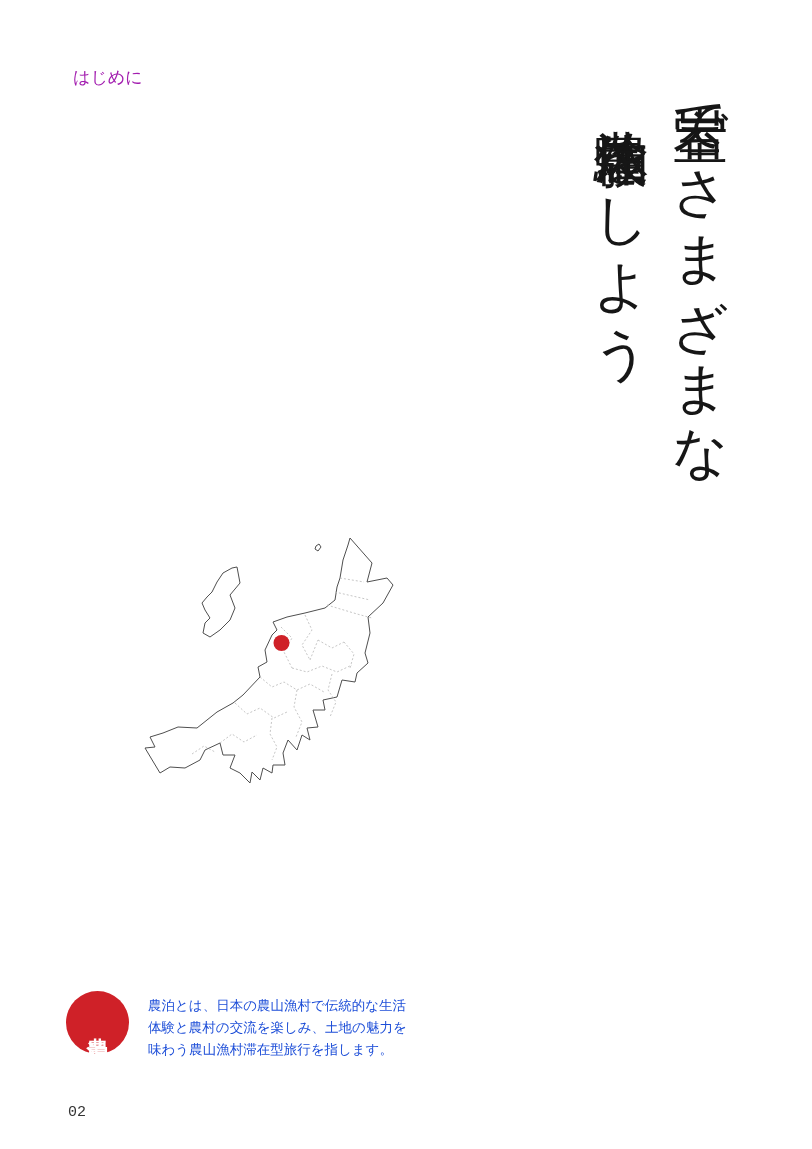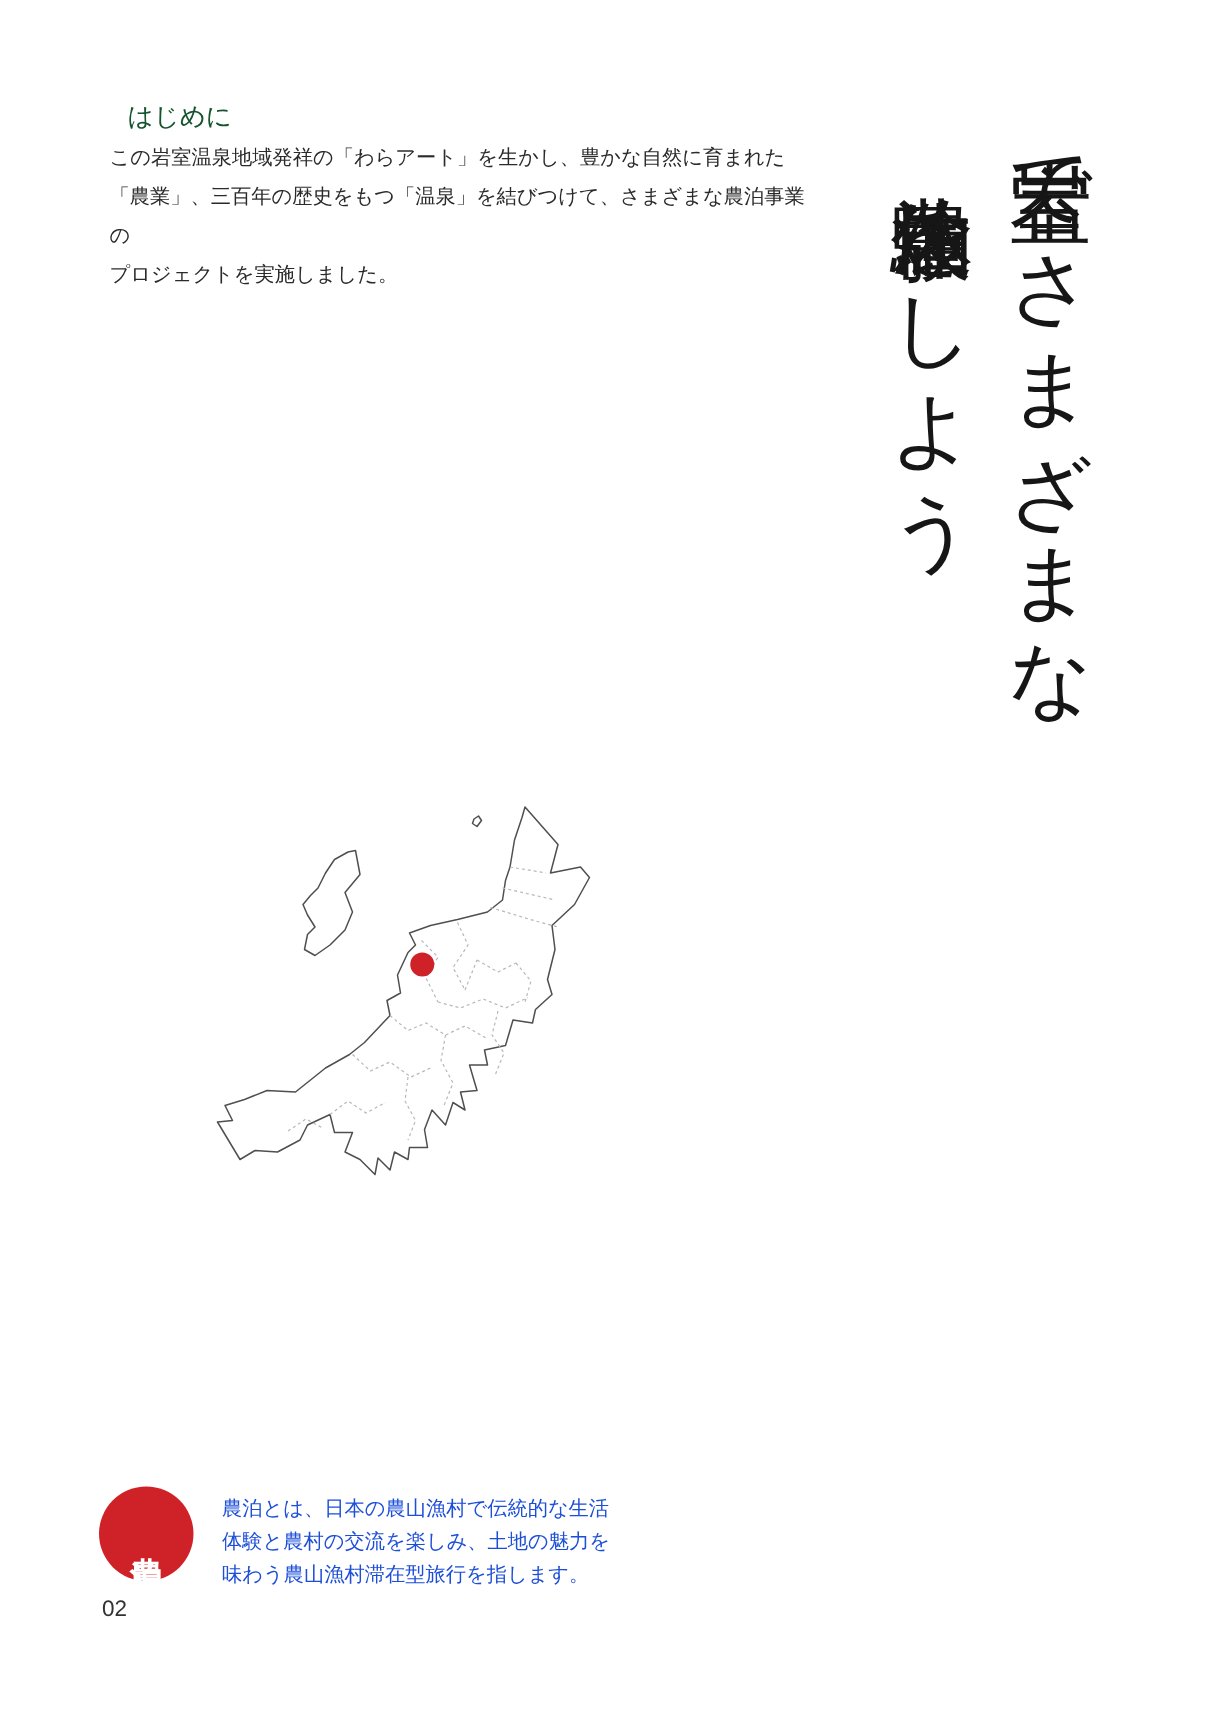--- a/index.html
+++ b/index.html
@@ -7,22 +7,22 @@
     position:relative;
     width:812px;height:1149px;
     background:#ffffff;
     overflow:hidden;
     font-family:"Liberation Serif","DejaVu Serif",serif;
     color:#2a2a2a;
   }
   
   .intro{position:absolute;left:73px;top:66px;width:466px;}
   .intro-heading{
-    font-size:17px;line-height:24px;margin:0 0 2px 12px;
-    font-weight:400;color:#14532d;
+    font-size:17px;line-height:24px;margin:0 0 2px 0;
+    font-weight:400;color:#a21caf;
   }
   .intro p{
     margin:0;font-size:13.5px;line-height:26px;
     white-space:pre-line;color:#2a2a2a;
     letter-spacing:0;
   }
   
   .vtitle{
     position:absolute;top:0;
     writing-mode:vertical-rl;text-orientation:upright;
@@ -49,35 +49,32 @@
     font-weight:600;font-family:"Liberation Serif","DejaVu Serif",serif;
   }
   .seal-caption{
     position:absolute;left:148px;top:995px;width:270px;
     font-family:"Liberation Sans","DejaVu Sans",sans-serif;
     font-size:13.5px;line-height:22px;color:#1d4ed8;
     white-space:pre-line;
   }
   
   .page-num{
-    position:absolute;left:68px;top:1064px;
-    font-family:Liberation Sans, sans-serif;
+    position:absolute;left:68px;top:1104px;
+    font-family:Liberation Mono, monospace;
     font-size:15px;color:#333;
   }
 </style>
 </head>
 <body>
 
 <div class="page">
 
   <section class="intro">
     <h2 class="intro-heading">はじめに</h2>
-    <p>この岩室温泉地域発祥の「わらアート」を生かし、豊かな自然に育まれた
-「農業」、三百年の歴史をもつ「温泉」を結びつけて、さまざまな農泊事業の
-プロジェクトを実施しました。</p>
   </section>
 
   <div class="vtitle l1">岩室でさまざまな</div>
   <div class="vtitle l2">農泊体験をしよう</div>
 
   <div class="map-wrap">
     <svg viewBox="0 0 332 262" xmlns="http://www.w3.org/2000/svg">
 
       <path class="coast" d="M218,8
         L240,33 235,52 255,48 261,55 251,73 236,87 238,103 233,123 236,133

